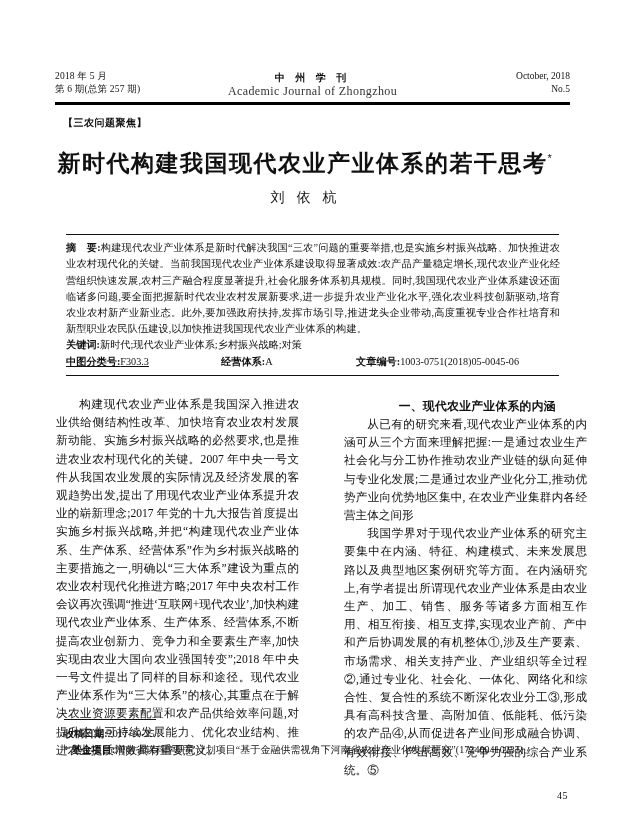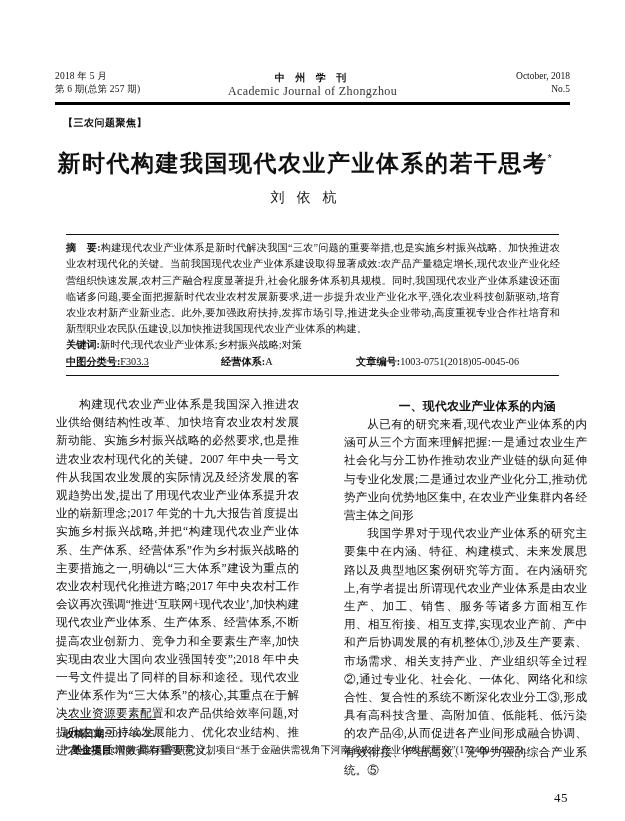--- a/index.html
+++ b/index.html
@@ -212,21 +212,21 @@
     letter-spacing: 0.05px;
   }
   .footnote div { white-space: nowrap; }
   .footnote .lbl { font-weight: bold; }
 
   
   .folio {
     position: absolute;
     right: 57px;
     top: 790px;
-    font-size: 13px;
+    font-size: 10px;
     letter-spacing: 0.5px;
   }
 </style>
 </head>
 <body>
 
 <div class="page">
 
   <div class="masthead">
     <div class="mh-left">

